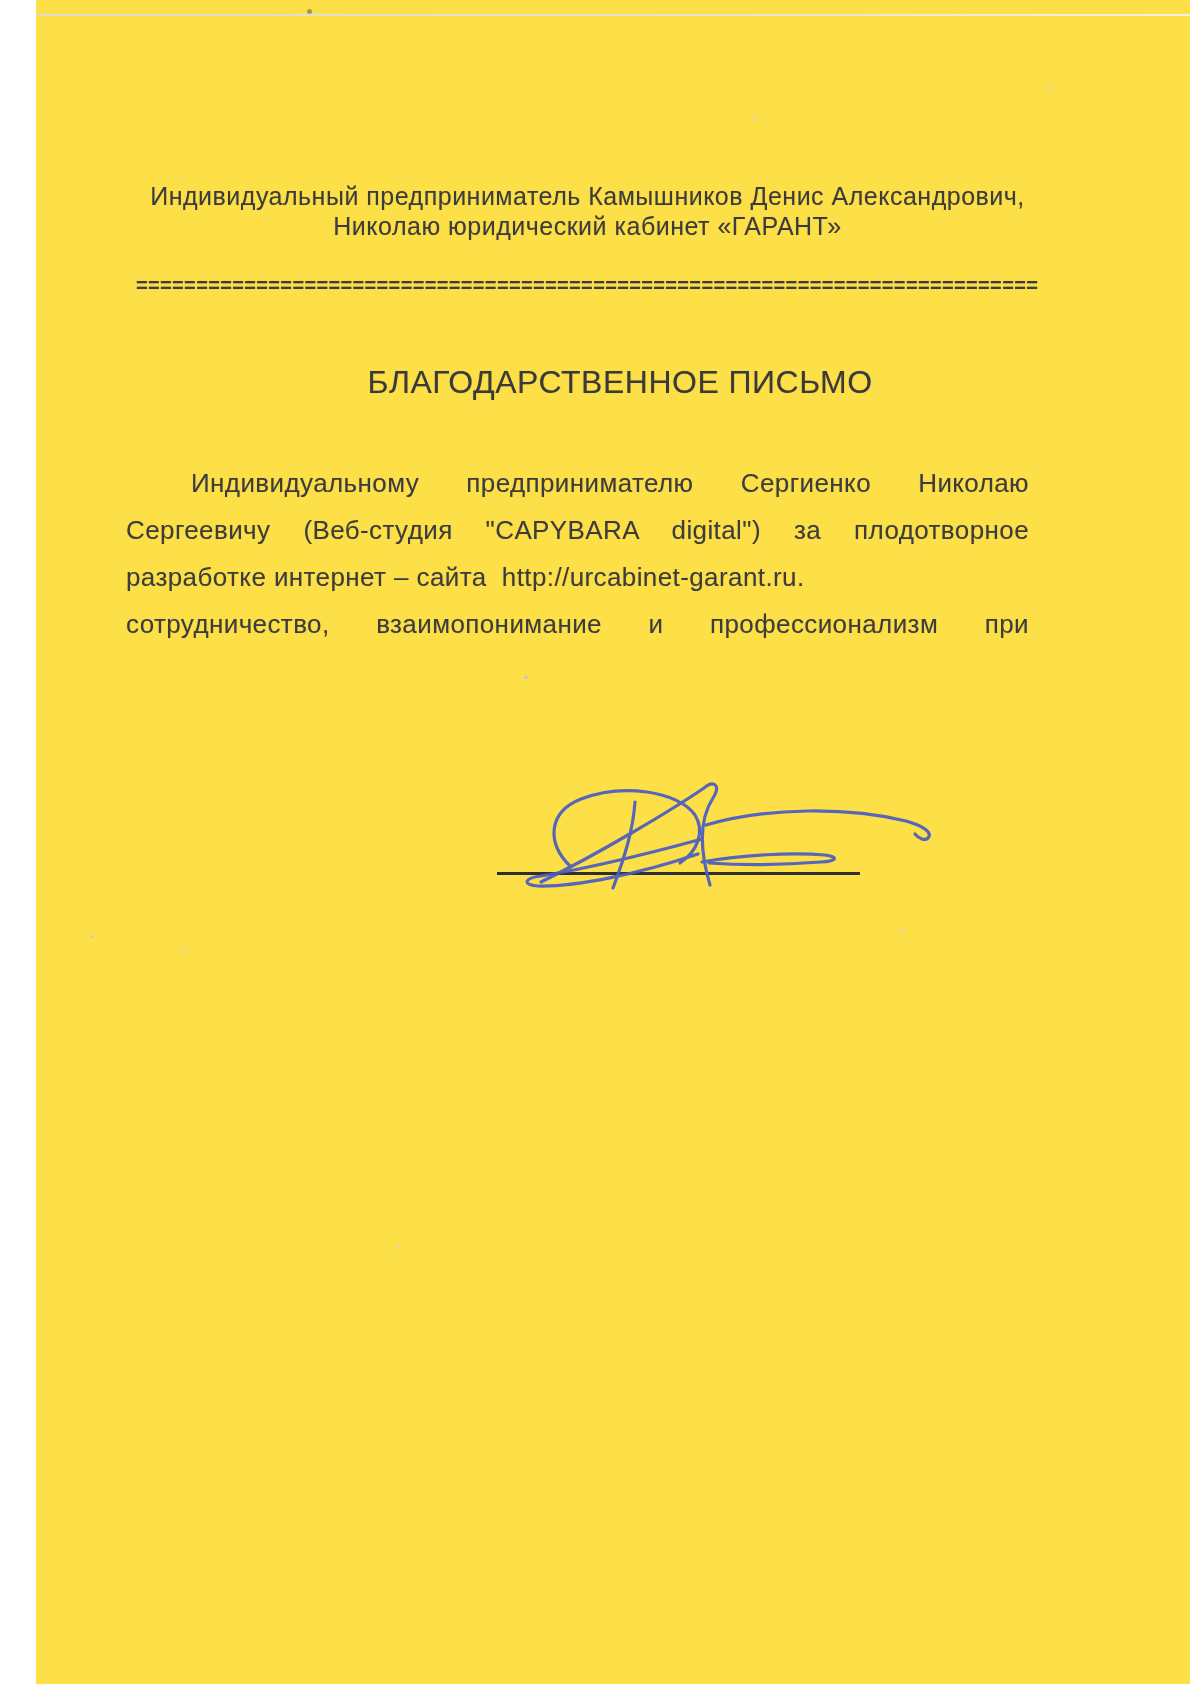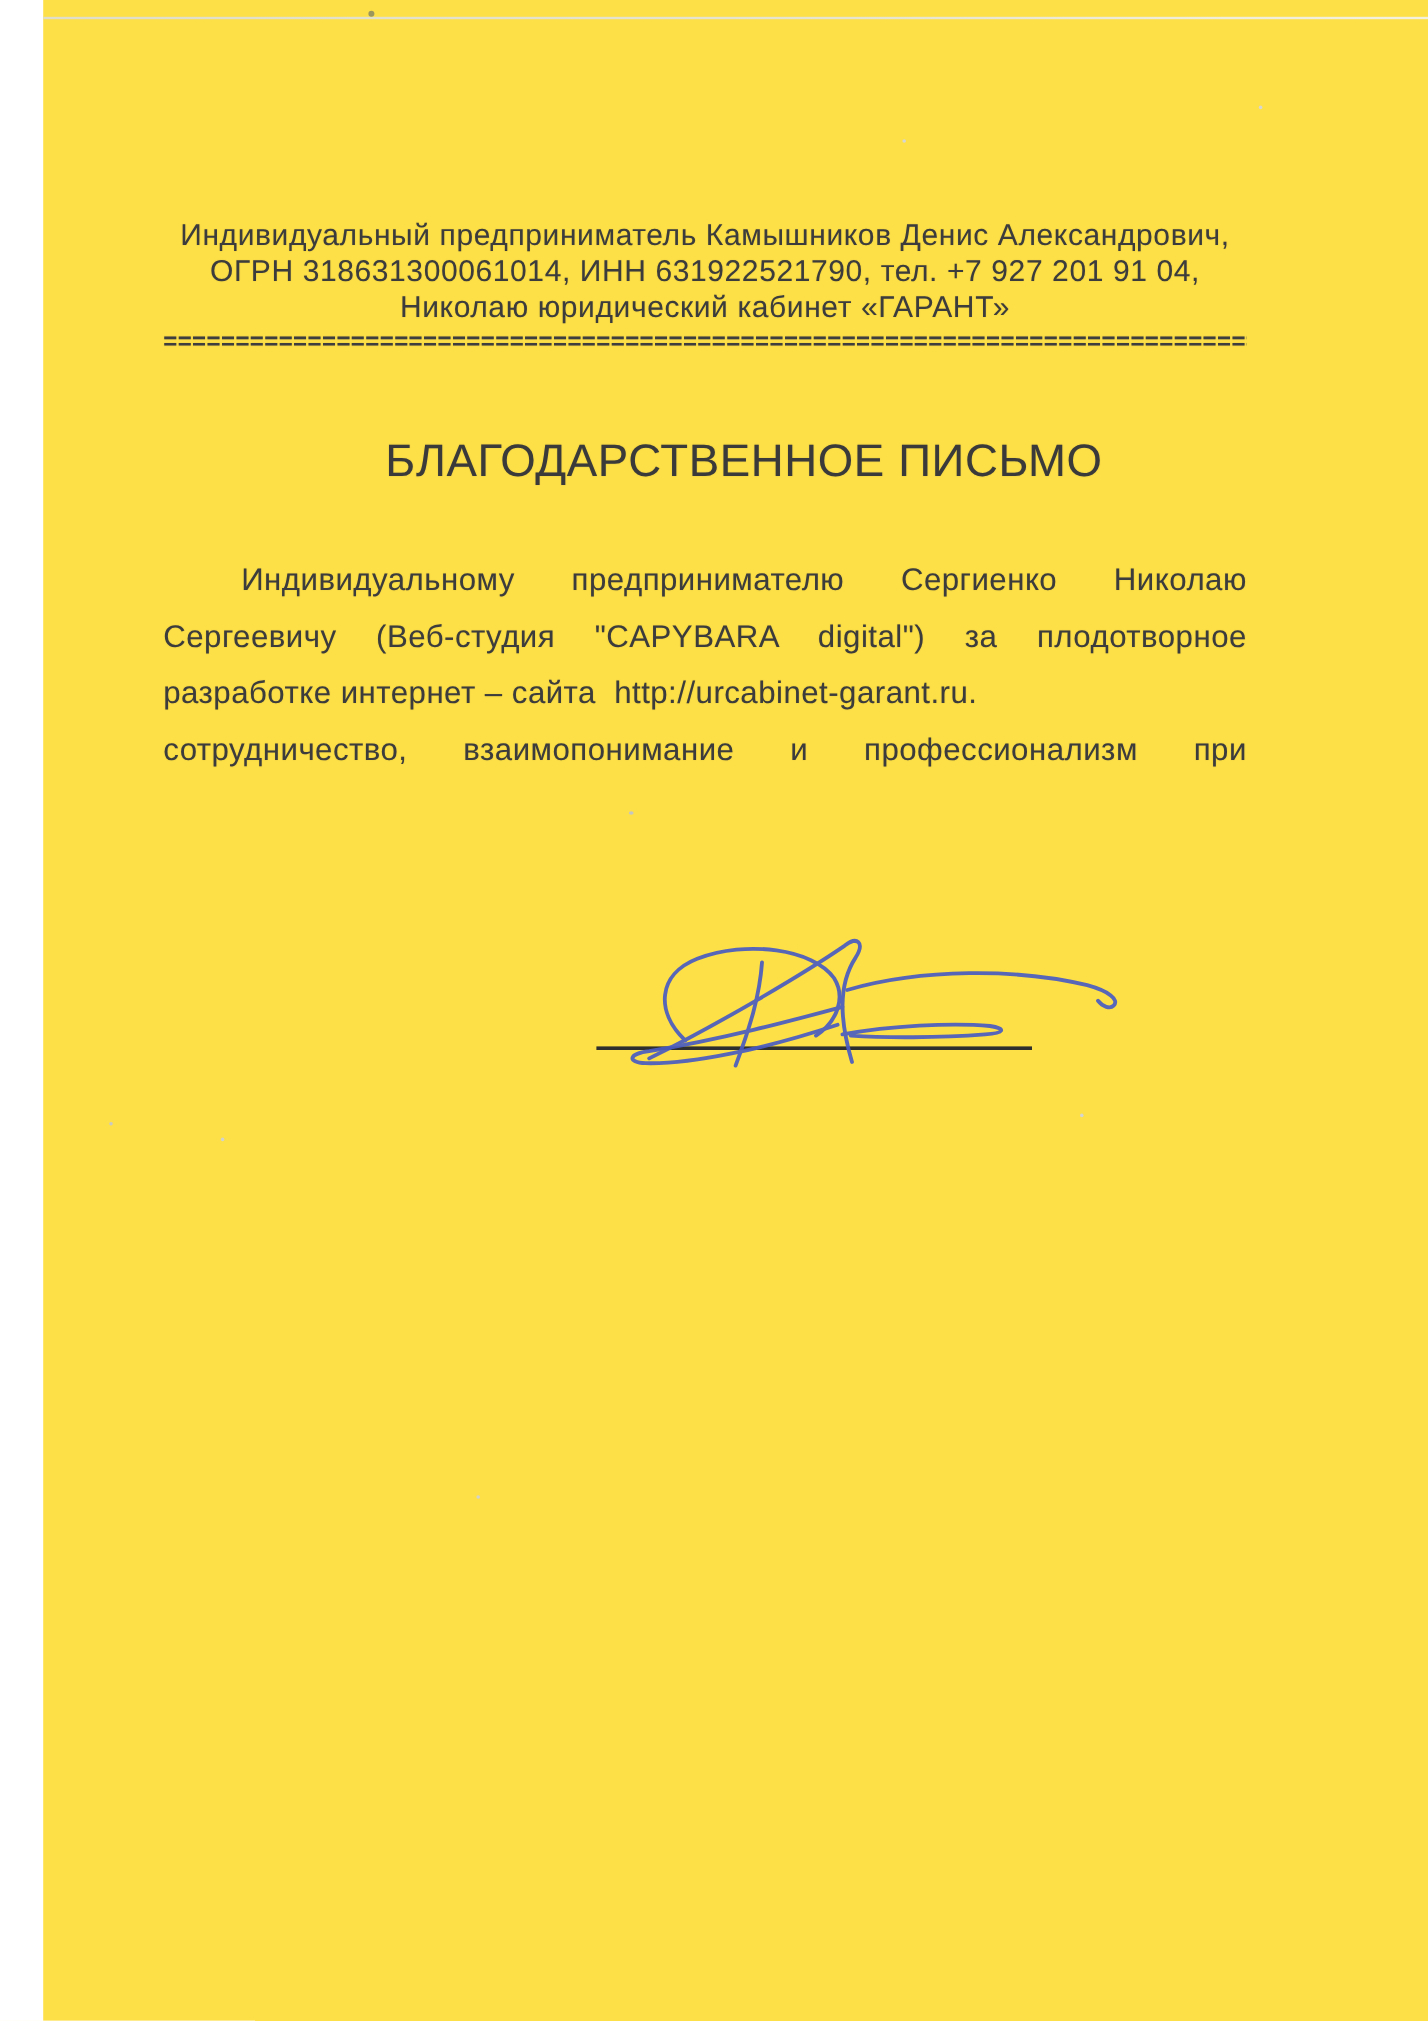--- a/index.html
+++ b/index.html
@@ -57,27 +57,27 @@
     color: #3e3e3e;
     font-weight: bold;
     text-shadow: 0 0 1px rgba(60,60,60,0.3);
   }
   
   .title {
     position: absolute; left: 100px; top: 364px; width: 903px;
     padding-left: 65px; box-sizing: border-box;
     margin: 0;
     text-align: center;
-    font-size: 38px; font-weight: normal; letter-spacing: 0.5px;
+    font-size: 32px; font-weight: normal; letter-spacing: 0.5px;
     color: #3a3a3a;
     text-shadow: 0 0 1px rgba(58,58,58,0.3);
   }
   
   .body-text {
-    position: absolute; left: 100px; top: 460px; width: 903px;
+    position: absolute; left: 90px; top: 460px; width: 903px;
     font-size: 26px; line-height: 47px; letter-spacing: 0.4px;
     color: #3c3c3c;
     text-shadow: 0 0 1px rgba(60,60,60,0.25);
   }
   .bline { width: 100%; }
   .just { text-align: justify; text-align-last: justify; }
   .indent { padding-left: 65px; box-sizing: border-box; }
   .nowrapline { white-space: pre-wrap; }
 
   
@@ -106,21 +106,20 @@
   <div class="speck s1"></div>
   <div class="speck s2"></div>
   <div class="speck s3"></div>
   <div class="speck s4"></div>
   <div class="speck s5"></div>
   <div class="speck s6"></div>
   <div class="speck s7"></div>
 
   <header class="letterhead">
     <div>Индивидуальный предприниматель Камышников Денис Александрович,</div>
-    <div>ОГРН 318631300061014, ИНН 631922521790, тел. +7 927 201 91 04,</div>
     <div>Николаю юридический кабинет «ГАРАНТ»</div>
   </header>
 
   <div class="separator">=============================================================================</div>
 
   <h1 class="title">БЛАГОДАРСТВЕННОЕ ПИСЬМО</h1>
 
   <div class="body-text">
     <div class="bline just indent">Индивидуальному предпринимателю Сергиенко Николаю</div>
     <div class="bline just">Сергеевичу (Веб-студия "CAPYBARA digital") за плодотворное</div>

